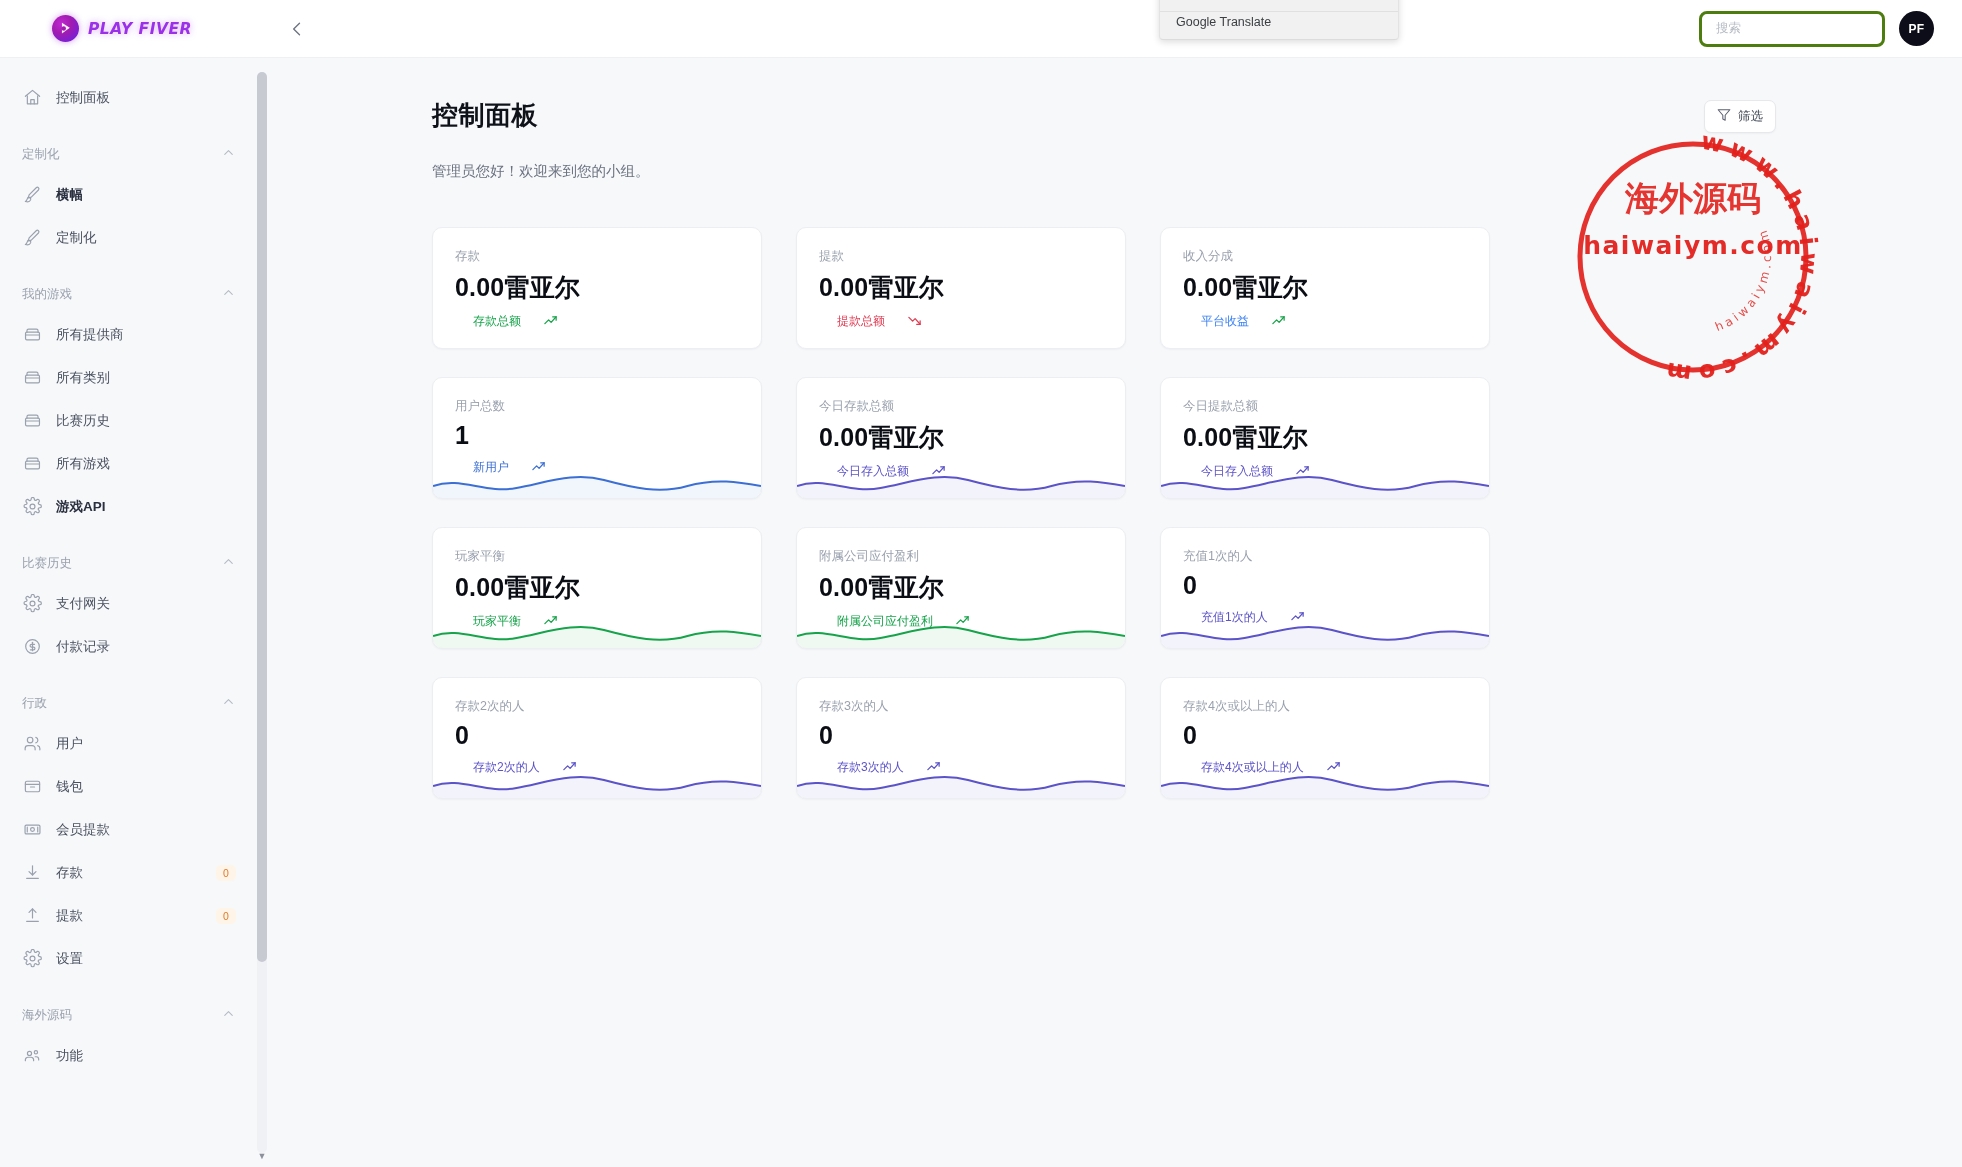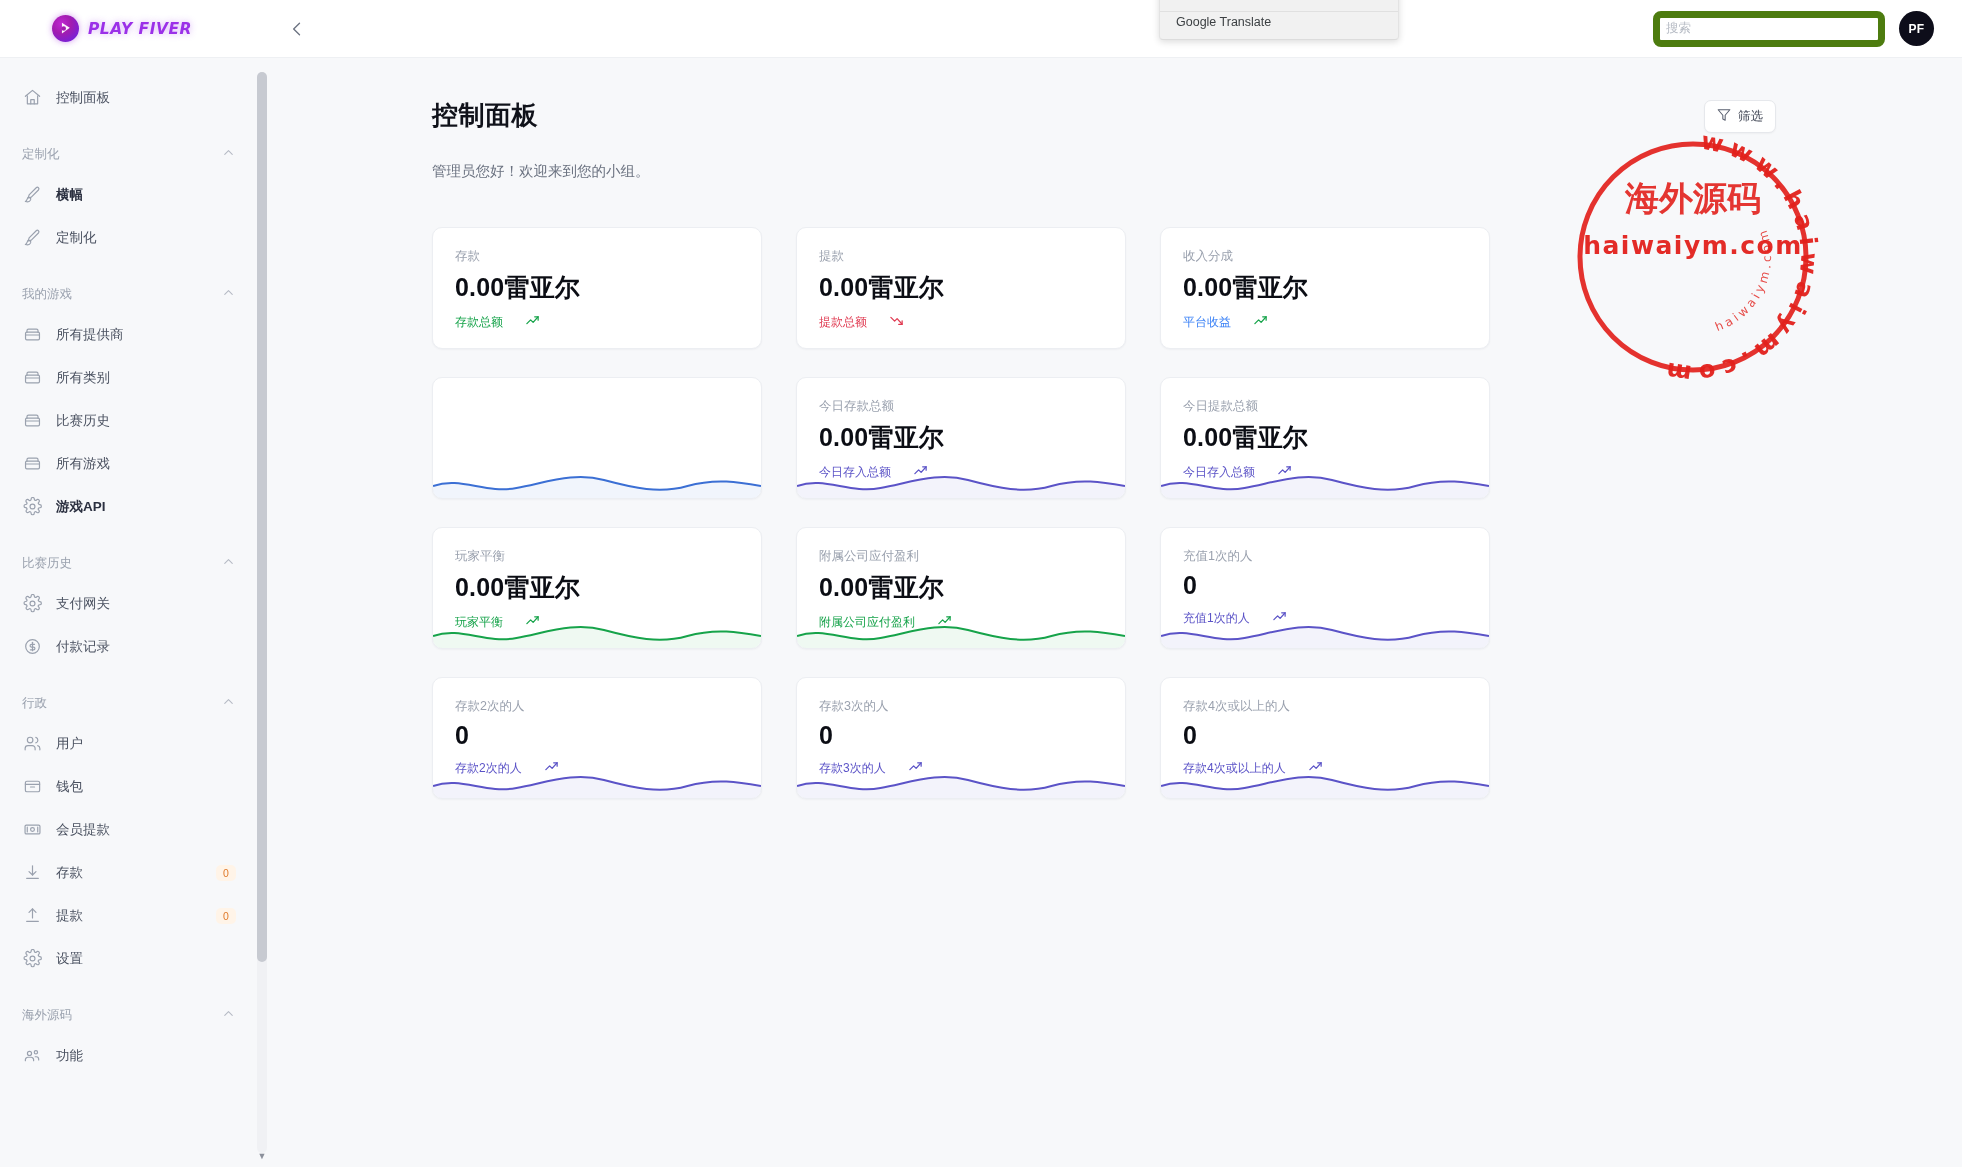--- a/index.html
+++ b/index.html
@@ -31,22 +31,22 @@
     font-family: "DejaVu Sans", sans-serif;
   }
   .collapse-btn {
     margin-left: 8px; width: 34px; height: 34px; display:flex; align-items:center; justify-content:center;
     color: #6b7280; cursor: pointer; border-radius: 6px;
   }
   .topbar-right {
     margin-left: auto; display: flex; align-items: center; gap: 14px; padding-right: 28px;
   }
   .search-box {
-    width: 232px; height: 36px; border: 7px solid #4d7c0f; border-radius: 8px;
-    background: #fff; display: flex; align-items: center; padding: 0 6px;
+    width: 186px; height: 36px; border: 3px solid #4d7c0f; border-radius: 8px;
+    background: #fff; display: flex; align-items: center; padding: 0 14px;
   }
   .search-box .ph { font-size: 12.5px; color: #b6bbc4; }
   .avatar {
     width: 35px; height: 35px; border-radius: 50%; background: #0d0d1a; color:#fff;
     display:flex; align-items:center; justify-content:center;
     font-size: 12px; font-weight: 700; letter-spacing: .4px;
   }
   
   .gt-popup {
     position: absolute; left: 1159px; top: -18px; width: 240px; height: 58px;
@@ -117,21 +117,21 @@
 
   .cards { margin-top: 46px; display: grid; grid-template-columns: repeat(3, 330px); gap: 28px 34px; }
   .card {
     background: #fff; border: 1px solid #eceef2; border-radius: 10px;
     height: 122px; position: relative; overflow: hidden;
     box-shadow: 0 1px 2px rgba(16,24,40,.04);
   }
   .card .c-in { padding: 20px 22px 0 22px; position: relative; z-index: 2; }
   .c-title { font-size: 12.5px; color: #9aa1ae; }
   .c-value { font-size: 25px; font-weight: 700; color: #0b0d14; margin-top: 6px; letter-spacing: .2px; }
-  .c-foot { margin-top: 9px; font-size: 12px; display: flex; align-items: center; gap: 22px; }
+  .c-foot { margin-top: 9px; font-size: 12px; display: flex; gap: 22px; margin-left: 18px; }
   .spark { position: absolute; left: 0; right: 0; bottom: 0; height: 34px; z-index: 1; }
   .spark svg { display: block; width: 100%; height: 34px; }
 
   
   .wm { position: absolute; left: 1290px; top: 68px; width: 262px; height: 262px; z-index: 20; pointer-events: none; }
   .wm svg { display:block; }
 </style>
 </head>
 <body>
 
@@ -415,20 +415,31 @@
       <div class="c-foot">
         <span style="color:#3b82f6">平台收益</span>
         <span><svg width="15" height="15" viewBox="0 0 24 24" fill="none" stroke="#16a34a" stroke-width="2" stroke-linecap="round" stroke-linejoin="round">
                       <polyline points="3 17 9 11 13 15 21 6"></polyline>
                       <polyline points="15.5 6 21 6 21 11.5"></polyline>
                     </svg></span>
       </div>
     </div>
             </div>
             <div class="card">
+    <div class="c-in">
+      <div class="c-title">用户总数</div>
+      <div class="c-value">1</div>
+      <div class="c-foot">
+        <span style="color:#3b6fd4">新用户</span>
+        <span><svg width="15" height="15" viewBox="0 0 24 24" fill="none" stroke="#3b6fd4" stroke-width="2" stroke-linecap="round" stroke-linejoin="round">
+                      <polyline points="3 17 9 11 13 15 21 6"></polyline>
+                      <polyline points="15.5 6 21 6 21 11.5"></polyline>
+                    </svg></span>
+      </div>
+    </div>
               <div class="spark">
          <svg viewBox="0 0 330 34" preserveAspectRatio="none">
            <path d="M0,22 C28,12 52,30 84,24 C116,18 142,8 172,16 C202,24 228,30 256,22 C284,14 308,18 330,22 L330,34 L0,34 Z" fill="#3b6fd4" opacity="0.07"></path>
            <path d="M0,22 C28,12 52,30 84,24 C116,18 142,8 172,16 C202,24 228,30 256,22 C284,14 308,18 330,22" fill="none" stroke="#3b6fd4" stroke-width="2"></path>
          </svg>
               </div>
             </div>
             <div class="card">
     <div class="c-in">
       <div class="c-title">今日存款总额</div>

